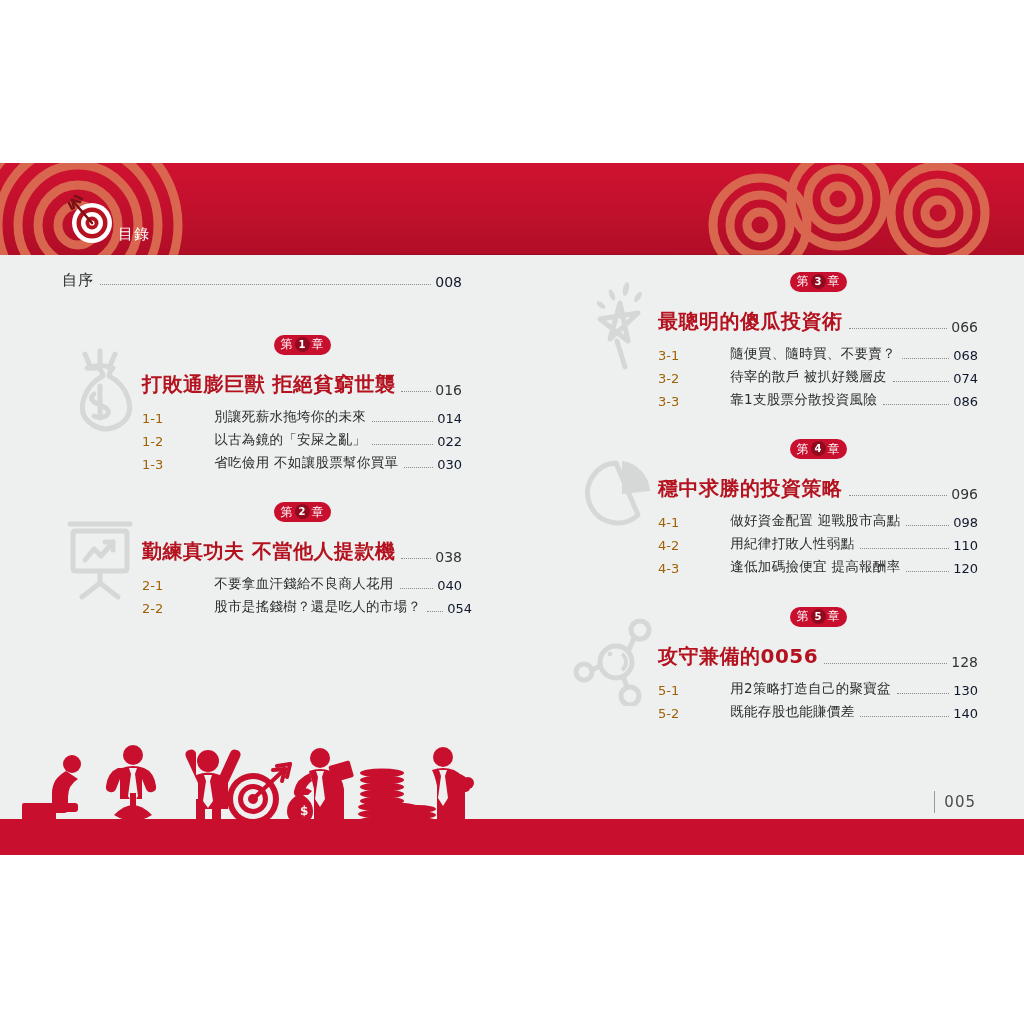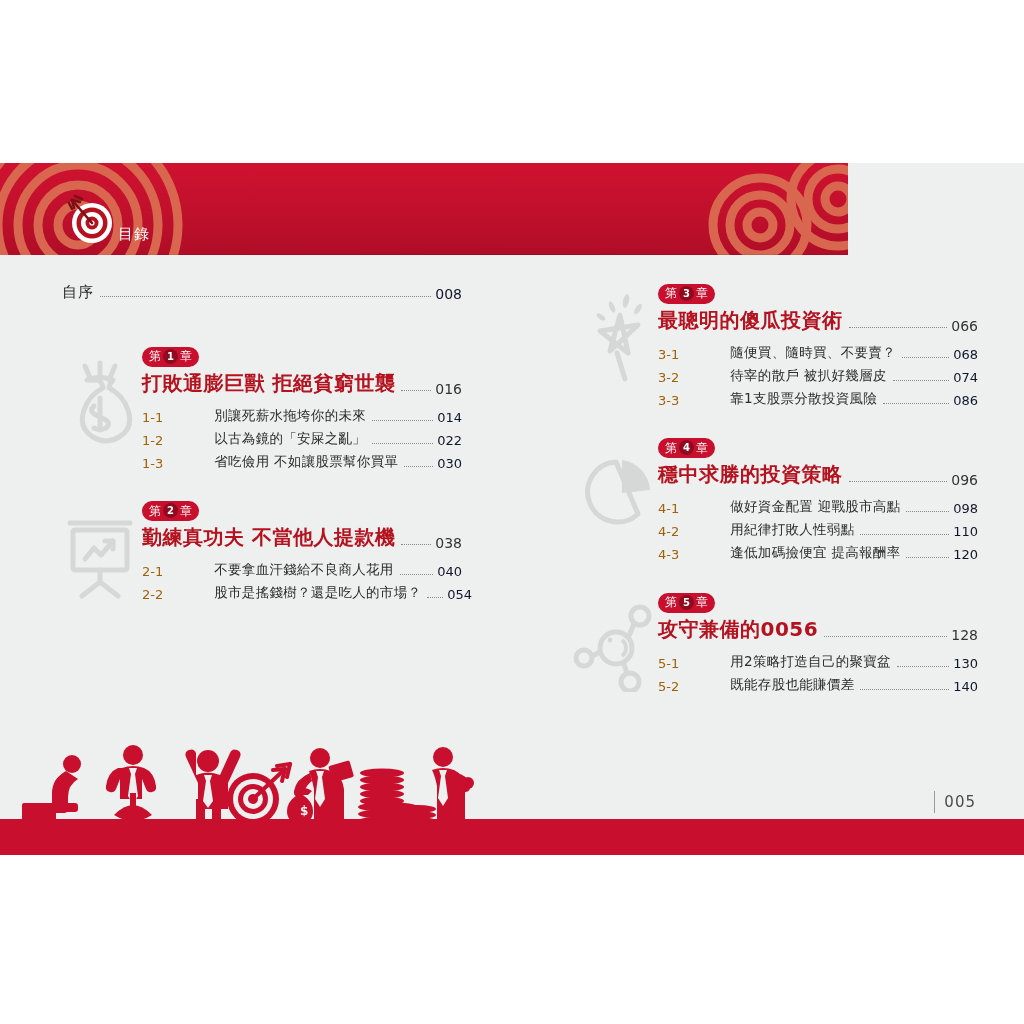--- a/index.html
+++ b/index.html
@@ -13,21 +13,21 @@
     position: absolute;
     left: 0; top: 163px;
     width: 1024px; height: 692px;
     background: #eeefef;
     overflow: hidden;
   }
 
   
   #header {
     position: absolute; left: 0; top: 0;
-    width: 848px; height: 92px;
+    width: 1024px; height: 92px;
     background: #c8102e;
     overflow: hidden;
   }
   .hdr-grad {
     position: absolute; inset: 0;
     background: linear-gradient(180deg, #cf1230 0%, #c0102c 55%, #b00d27 100%);
   }
   .hdr-bottom-shadow {
     position:absolute; left:0; bottom:-6px; width:1024px; height:7px;
     background: radial-gradient(ellipse at 50% 0%, rgba(0,0,0,.18), rgba(0,0,0,0) 70%);
@@ -35,21 +35,21 @@
 
   
   #target-logo { position: absolute; left: 62px; top: 26px; width: 58px; height: 58px; }
   #hdr-title {
     position: absolute; left: 118px; top: 62px;
     color: #ffffff; font-size: 15px; letter-spacing: 1px;
     font-family: "DejaVu Sans", sans-serif;
   }
 
   
-  .col { position: absolute; top: 120px; }
+  .col { position: absolute; top: 108px; text-align: center; }
   #col-left { left: 62px; width: 400px; }
   #col-right { left: 578px; width: 400px; }
 
   
   .toc-row { position: relative; display: flex; align-items: flex-end; margin-bottom: 4px; }
   .toc-row .label { font-family: "DejaVu Sans", sans-serif; white-space: nowrap; }
   .leader {
     flex: 1 1 auto; margin: 0 4px 5px 6px; height: 1px;
     border-bottom: 1.5px dotted #8a8a8a; min-width: 16px;
   }
@@ -79,21 +79,21 @@
     background: #8f0a1f; color: #fff;
     display: inline-flex; align-items: center; justify-content: center;
     font-size: 10px; font-weight: bold;
     font-family: "DejaVu Sans", sans-serif;
   }
 
   .chap-title-row { display: flex; align-items: flex-end; }
   .chap-title {
     font-size: 20px; font-weight: bold; color: #b4121f;
     font-family: "DejaVu Sans", sans-serif;
-    letter-spacing: .5px; white-space: nowrap;
+    letter-spacing: .5px; white-space: nowrap; margin-top: 13px;
   }
   .chap-title-row .leader { margin-bottom: 6px; }
   .chap-title-row .pg { font-size: 14px; color: #333; }
 
   .sections { margin-top: 10px; }
   .sec-row { display: flex; align-items: flex-end; margin-bottom: 5px; }
   .sec-num {
     font-size: 13px; color: #a16207; margin-right: 7px;
     font-family: "DejaVu Sans", sans-serif; white-space: nowrap;
   }

